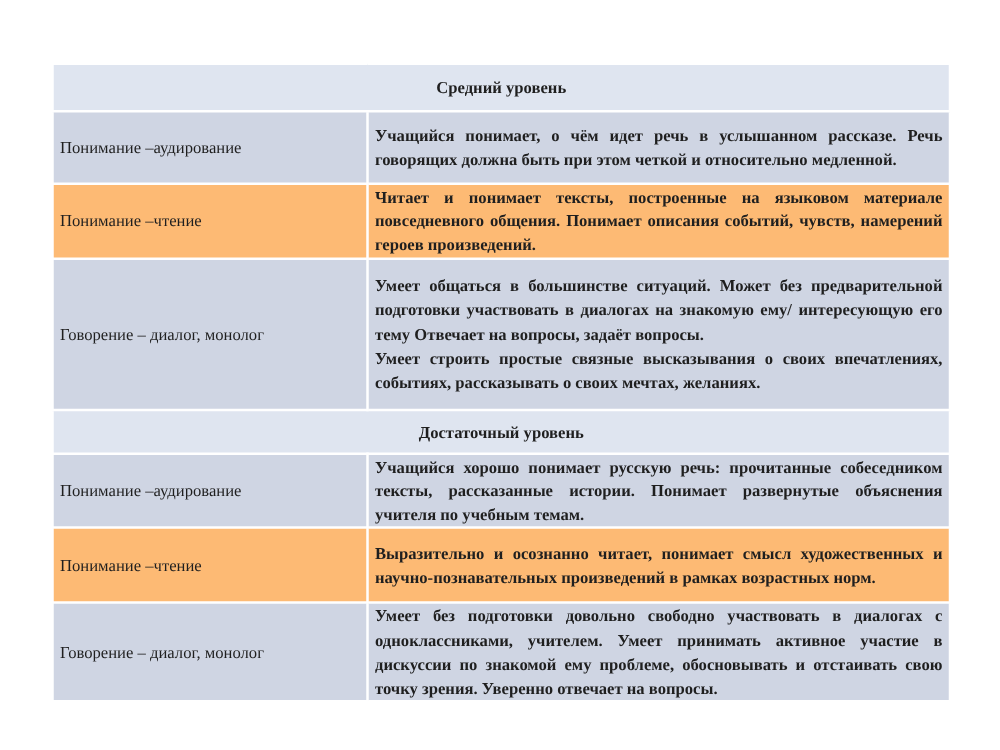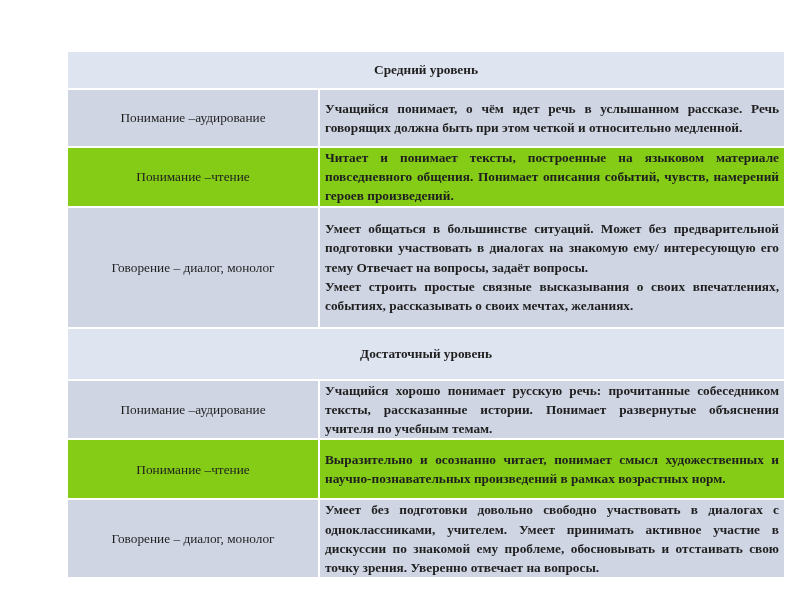--- a/index.html
+++ b/index.html
@@ -1,37 +1,37 @@
 <!DOCTYPE html>
 <html><head>
   <meta charset="utf-8">
   <style>
     html, body { margin: 0; padding: 0; background: #ffffff; }
     body { width: 800px; height: 600px; position: relative; overflow: hidden;
            font-family: "Liberation Serif", "DejaVu Serif", serif; color: #1f1f1f; }
     table.grid {
       position: absolute; left: 41px; top: 50px; width: 718px;
-      border-collapse: collapse; table-layout: fixed; margin-left: 25px;
+      border-collapse: collapse; table-layout: fixed;
     }
     table.grid td {
       border: 2px solid #ffffff;
       font-size: 13.3px; line-height: 19.2px;
       vertical-align: middle;
       padding: 0 5px;
     }
     col.c1 { width: 252px; }
     col.c2 { width: 466px; }
     tr.level-header td {
       background: #dfe5f0; text-align: center; font-weight: bold;
     }
-    tr.light td { background: #84cc16; }
+    tr.light td { background: #fdba74; }
     tr.dark td { background: #cfd5e3; }
     td.desc { text-align: justify; padding-top: 1px; padding-bottom: 1px; font-weight: bold; }
     td.desc p { margin: 0; text-align: justify; text-align-last: left; }
-    td.skill { text-align: center; }
+    td.skill { text-align: left; }
   </style>
 </head>
 <body>
 
 <table class="grid">
   <colgroup>
       <col class="c1">
       <col class="c2">
     </colgroup>
   <tbody>
@@ -50,21 +50,21 @@
         <p>Читает и понимает тексты, построенные на языковом материале повседневного общения. Понимает описания событий, чувств, намерений героев произведений.</p>
       </td>
     </tr>
     <tr class="dark" style="height:121px">
       <td class="skill">Говорение – диалог, монолог</td>
       <td class="desc">
         <p>Умеет общаться в большинстве ситуаций. Может без предварительной подготовки участвовать в диалогах на знакомую ему/ интересующую его тему  Отвечает на вопросы, задаёт вопросы.</p>
         <p>Умеет строить простые связные высказывания о своих впечатлениях, событиях, рассказывать о своих мечтах, желаниях.</p>
       </td>
     </tr>
-    <tr class="level-header" style="height:52px">
+    <tr class="level-header" style="height:35px">
       <td colspan="2">Достаточный уровень</td>
     </tr>
     <tr class="dark" style="height:58px">
       <td class="skill">Понимание –аудирование</td>
       <td class="desc">
         <p>Учащийся хорошо понимает русскую речь: прочитанные собеседником тексты, рассказанные истории. Понимает развернутые объяснения учителя по учебным темам.</p>
       </td>
     </tr>
     <tr class="light" style="height:60px">
       <td class="skill">Понимание –чтение</td>

